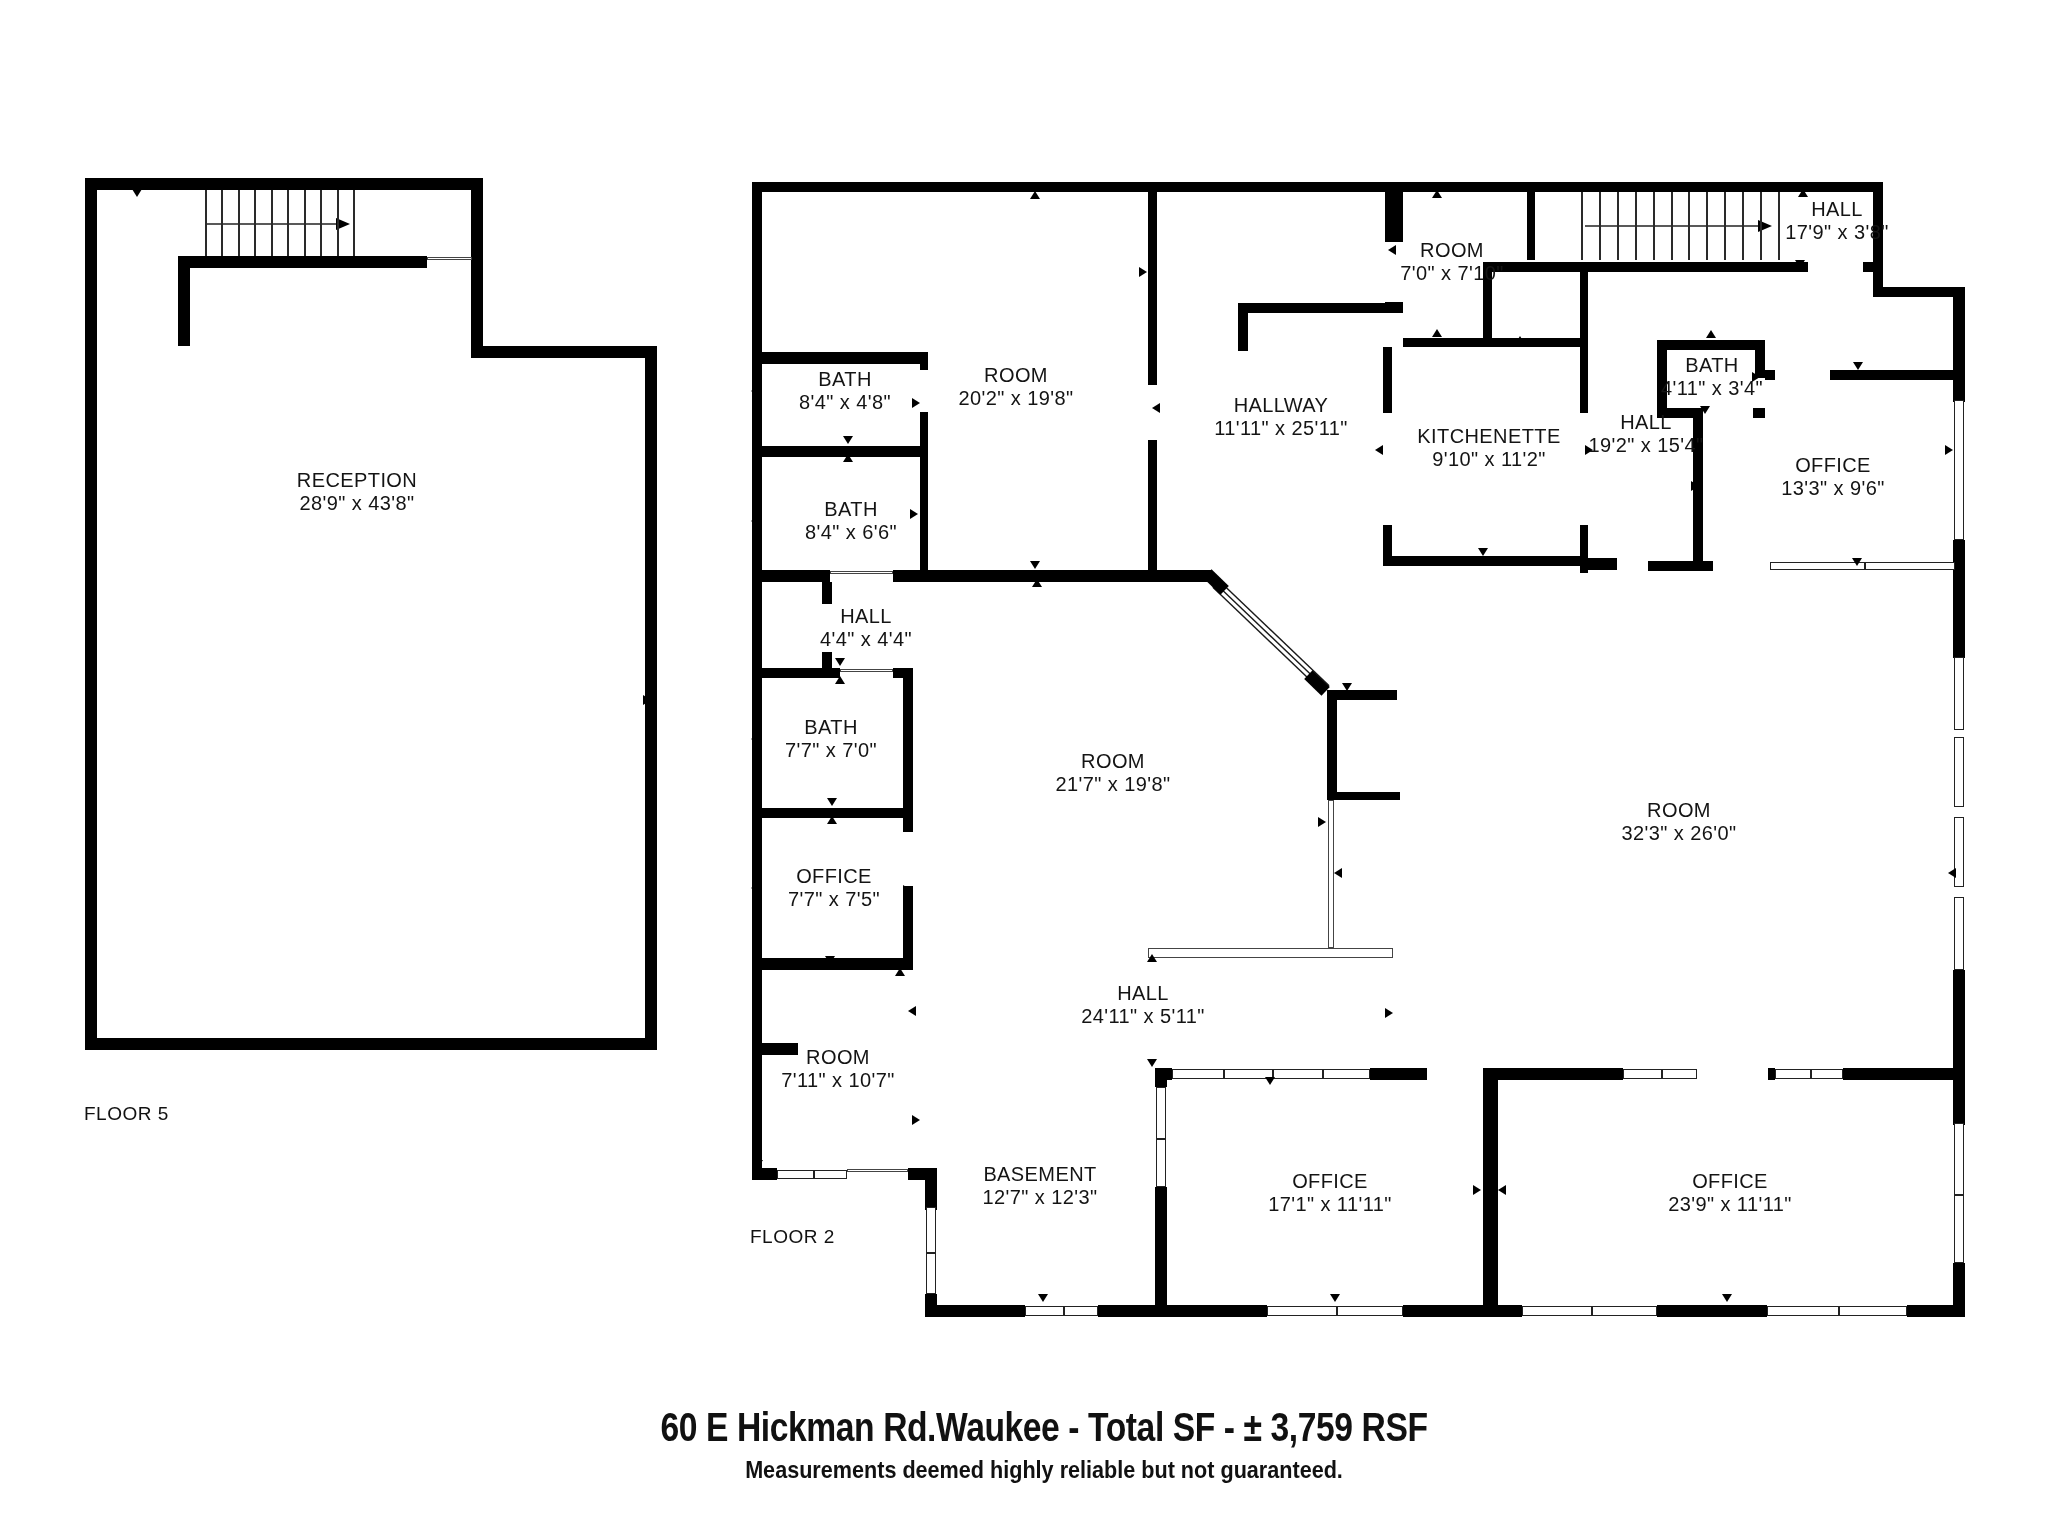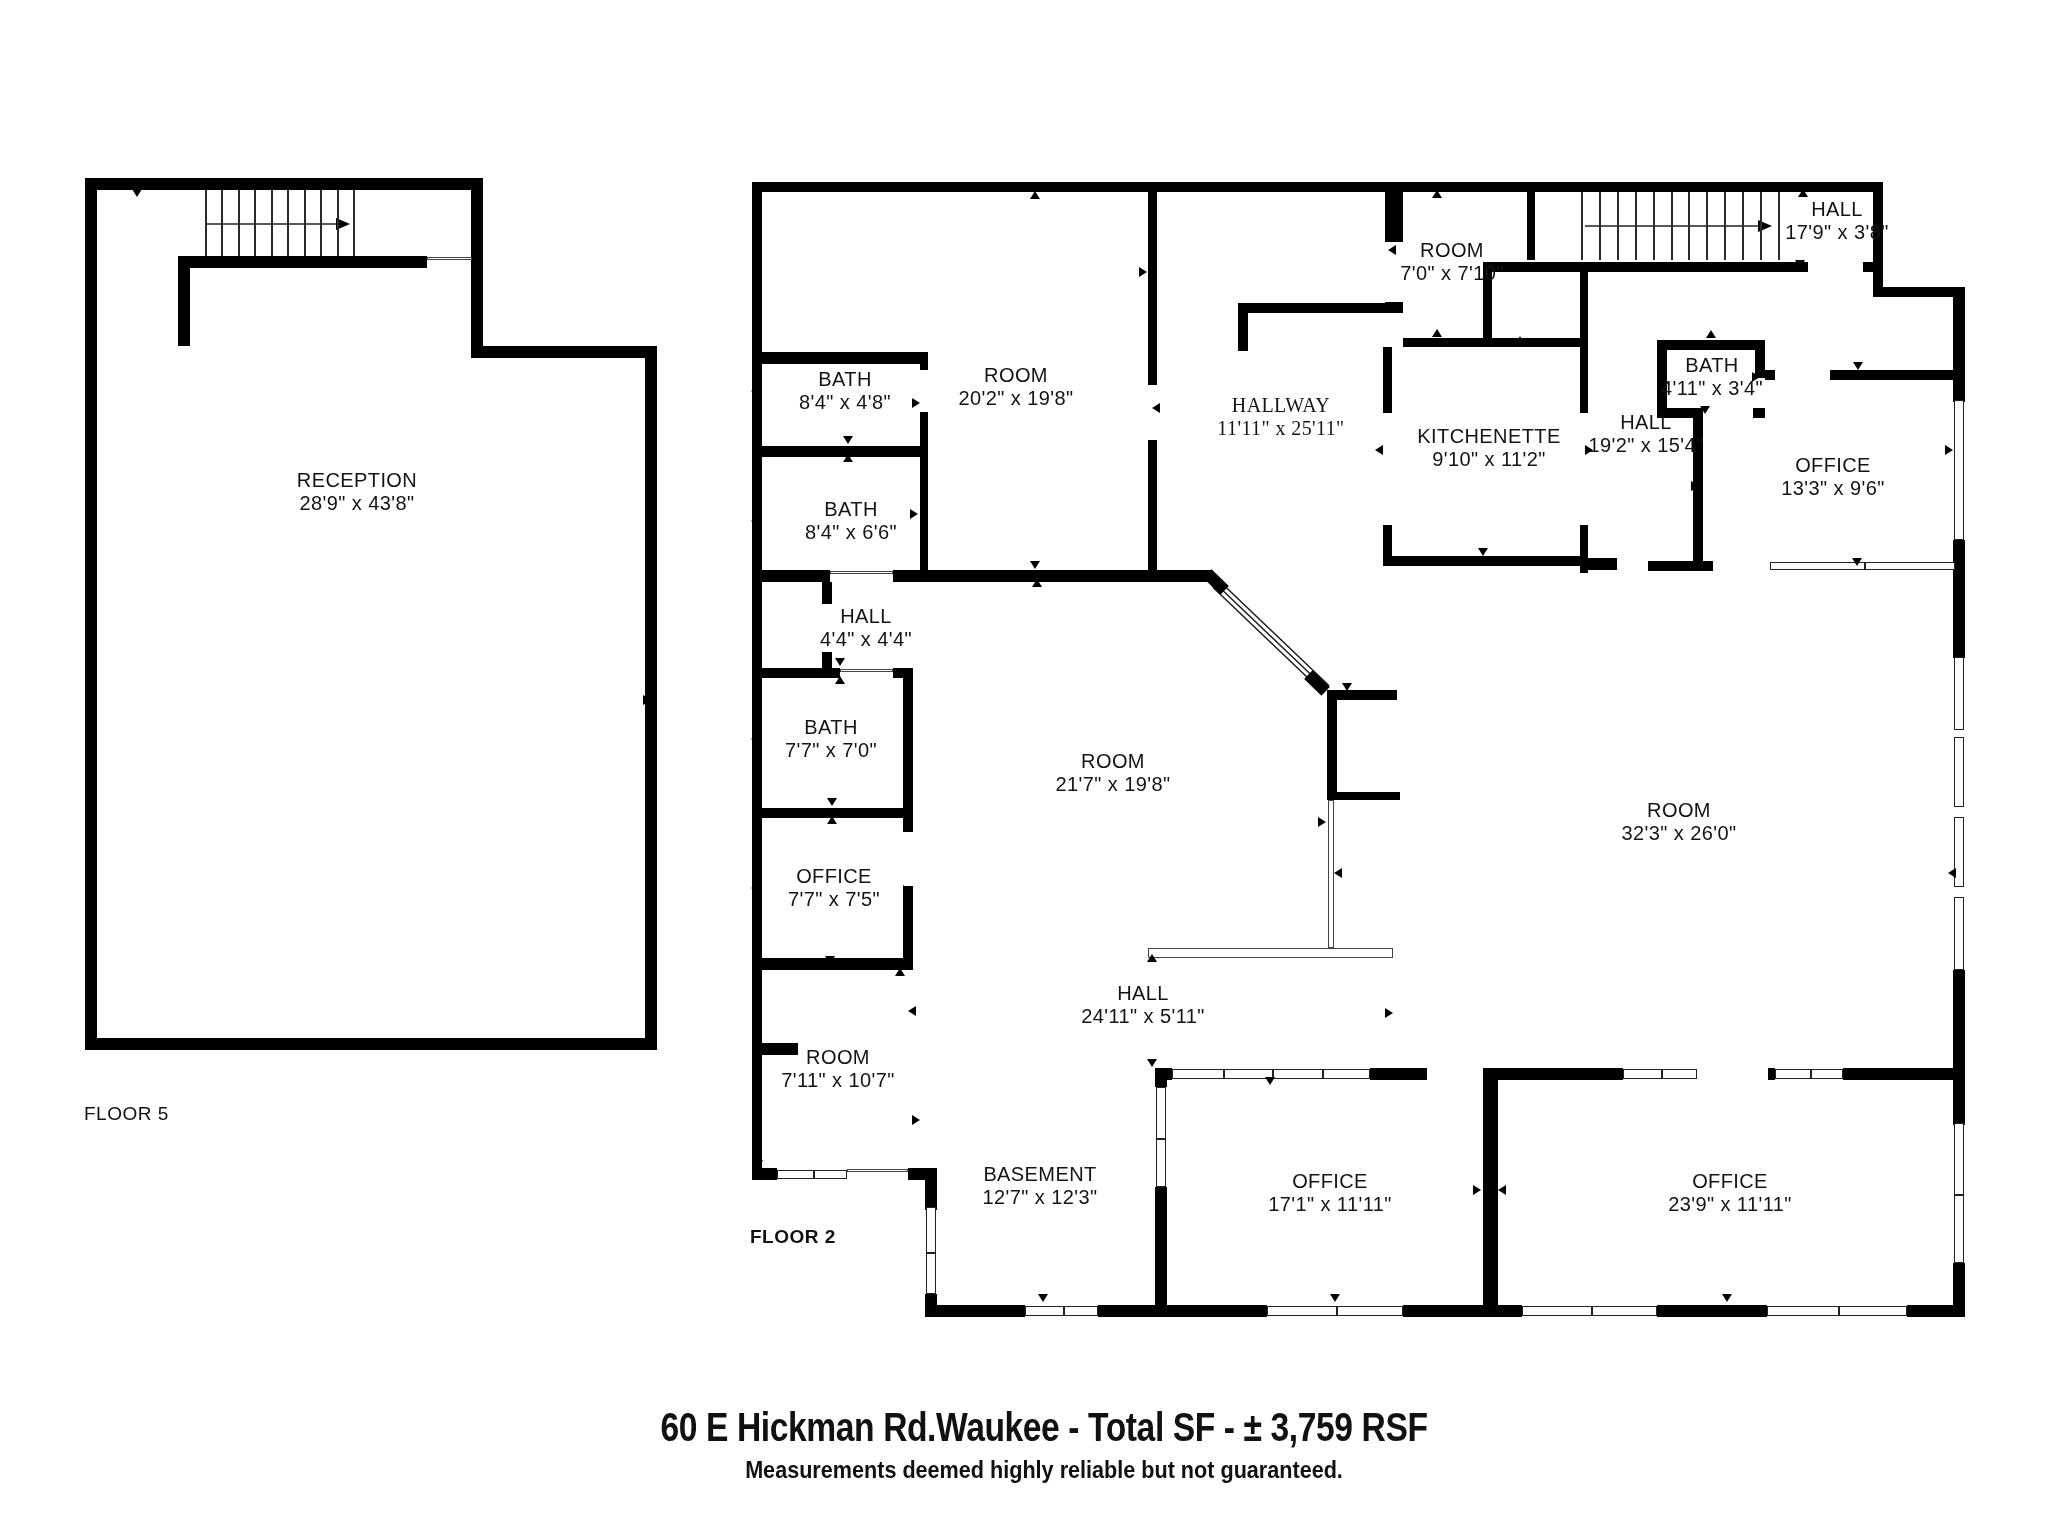--- a/index.html
+++ b/index.html
@@ -263,21 +263,21 @@
       <div>8'4" x 6'6"</div>
     </div>
     <div class="room-label" style="left: 1016px; top: 387px;">
       <div>ROOM</div>
       <div>20'2" x 19'8"</div>
     </div>
     <div class="room-label" style="left: 1452px; top: 262px;">
       <div>ROOM</div>
       <div>7'0" x 7'10"</div>
     </div>
-    <div class="room-label" style="left: 1281px; top: 417px; font-family: Liberation Serif, serif;">
+    <div class="room-label" style="left: 1281px; top: 417px;">
       <div>HALLWAY</div>
       <div>11'11" x 25'11"</div>
     </div>
     <div class="room-label" style="left: 1489px; top: 448px;">
       <div>KITCHENETTE</div>
       <div>9'10" x 11'2"</div>
     </div>
     <div class="room-label" style="left: 1837px; top: 221px;">
       <div>HALL</div>
       <div>17'9" x 3'8"</div>
@@ -328,14 +328,14 @@
     </div>
     <div class="room-label" style="left: 1330px; top: 1193px;">
       <div>OFFICE</div>
       <div>17'1" x 11'11"</div>
     </div>
     <div class="room-label" style="left: 1730px; top: 1193px;">
       <div>OFFICE</div>
       <div>23'9" x 11'11"</div>
     </div>
     <div class="floor-label" style="left: 84px; top: 1103px;">FLOOR 5</div>
-    <div class="floor-label" style="left: 750px; top: 1226px; font-weight: bold;">FLOOR 2</div>
+    <div class="floor-label" style="left: 750px; top: 1226px;">FLOOR 2</div>
   </div>
 
 </body></html>

